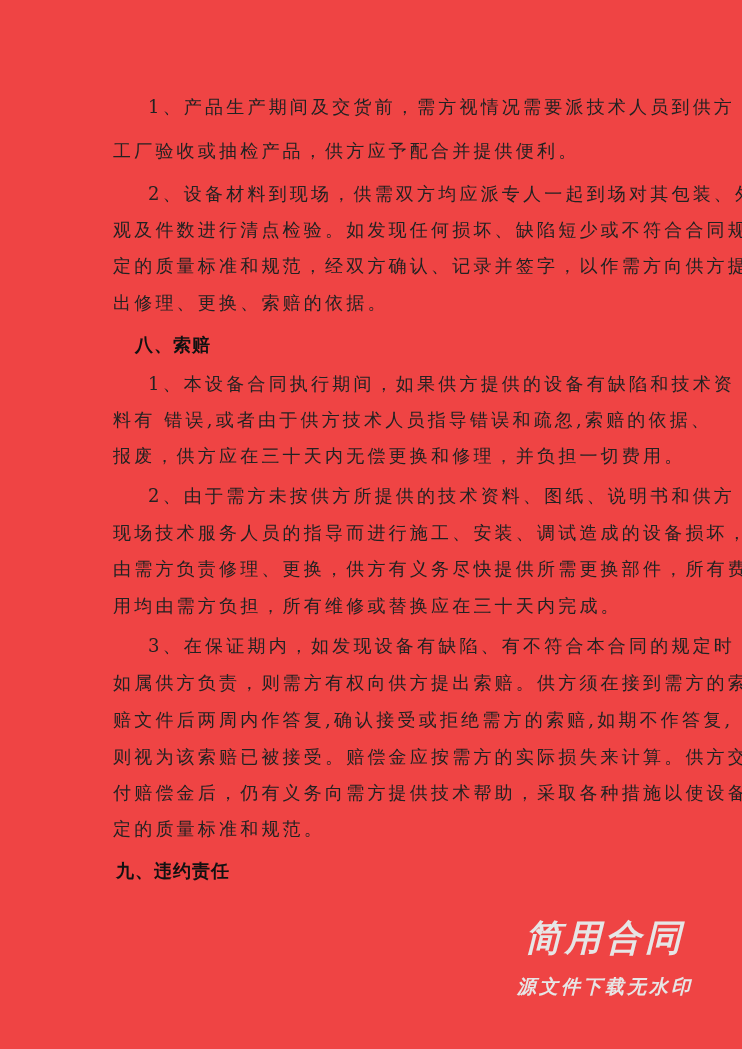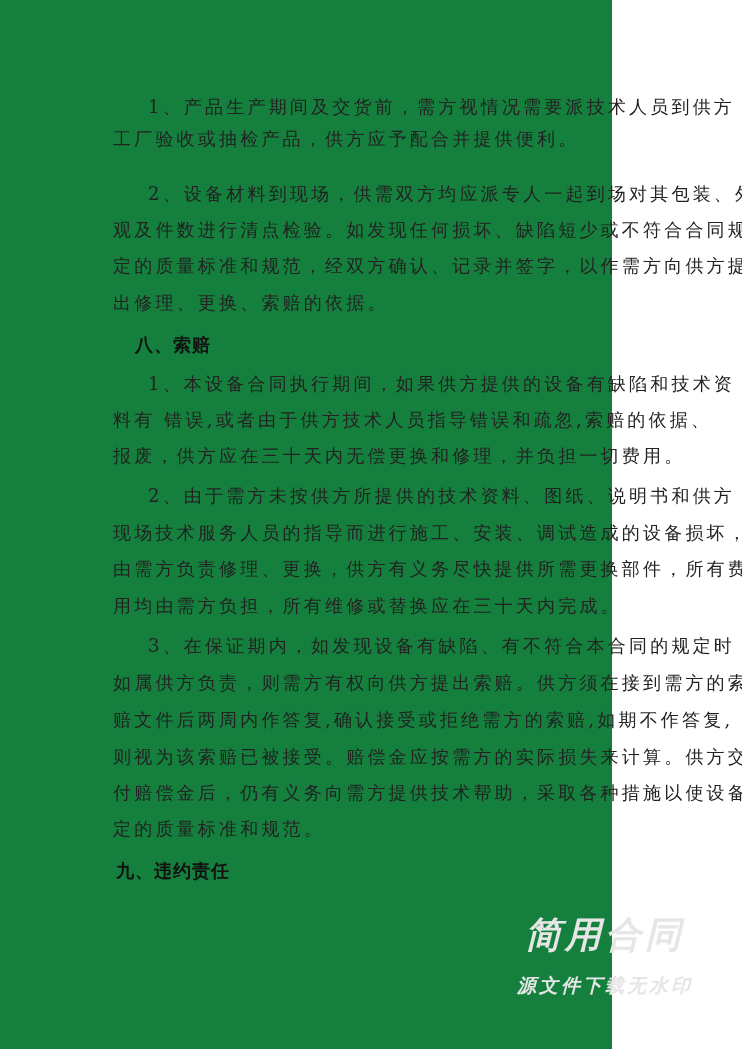--- a/index.html
+++ b/index.html
@@ -1,36 +1,36 @@
 <!DOCTYPE html>
 <html><head>
 <meta charset="utf-8">
 <style>
   html, body { margin: 0; padding: 0; background: #ffffff; }
   body { width: 742px; height: 1049px; position: relative; overflow: hidden;
          font-family: "DejaVu Serif", "Liberation Serif", serif; color: #1a1a1a; }
-  .page { position: absolute; left: 0; top: 0; width: 612px; height: 1049px; background: #15803d; }
+  .page { position: absolute; left: 0; top: 0; width: 742px; height: 1049px; background: #ef4444; }
   .line { position: absolute; left: 113px; font-size: 18px; line-height: 22px; white-space: nowrap;
           letter-spacing: 3.2px; color: #222; }
   .line.indent { left: 148px; }
   .heading { position: absolute; font-size: 18px; line-height: 22px; font-weight: bold; color: #111;
              font-family: "DejaVu Sans", "Liberation Sans", sans-serif; letter-spacing: 1px; }
   .watermark { position: absolute; left: 505px; top: 918px; width: 200px; text-align: center;
-               color: #e6e6e6; font-family: Liberation Mono, monospace;
+               color: #e6e6e6; font-family: Liberation Serif, serif;
                font-style: italic; font-weight: bold; }
   .wm-main { font-size: 36px; letter-spacing: 4px; line-height: 40px; }
   .wm-sub { font-size: 19px; letter-spacing: 3px; line-height: 26px; margin-top: 16px; }
 </style>
 </head>
 <body>
 
 <div class="page">
 
   <div class="line indent" style="top:96px">1、产品生产期间及交货前，需方视情况需要派技术人员到供方</div>
-  <div class="line" style="top:128px">工厂验收或抽检产品，供方应予配合并提供便利。</div>
+  <div class="line" style="top:140px">工厂验收或抽检产品，供方应予配合并提供便利。</div>
 
   <div class="line indent" style="top:183px">2、设备材料到现场，供需双方均应派专人一起到场对其包装、外</div>
   <div class="line" style="top:219px">观及件数进行清点检验。如发现任何损坏、缺陷短少或不符合合同规</div>
   <div class="line" style="top:255px">定的质量标准和规范，经双方确认、记录并签字，以作需方向供方提</div>
   <div class="line" style="top:292px">出修理、更换、索赔的依据。</div>
 
   <div class="heading" style="left:135px; top:334px">八、索赔</div>
 
   <div class="line indent" style="top:373px">1、本设备合同执行期间，如果供方提供的设备有缺陷和技术资</div>
   <div class="line" style="top:409px">料有 错误,或者由于供方技术人员指导错误和疏忽,索赔的依据、</div>

